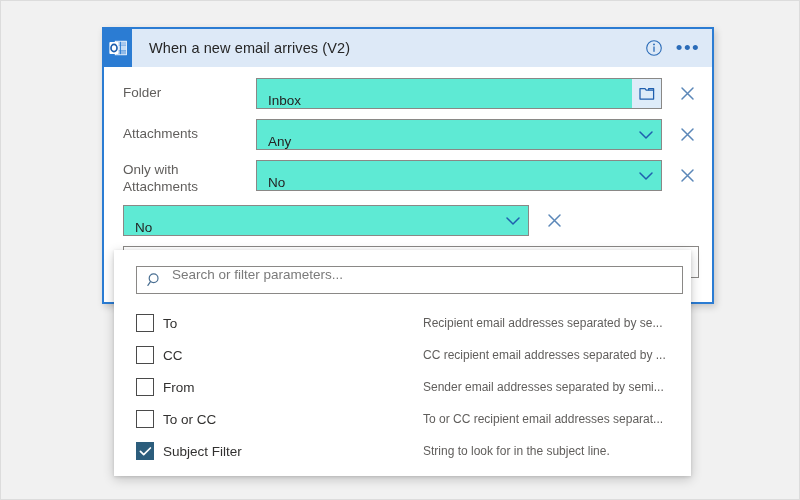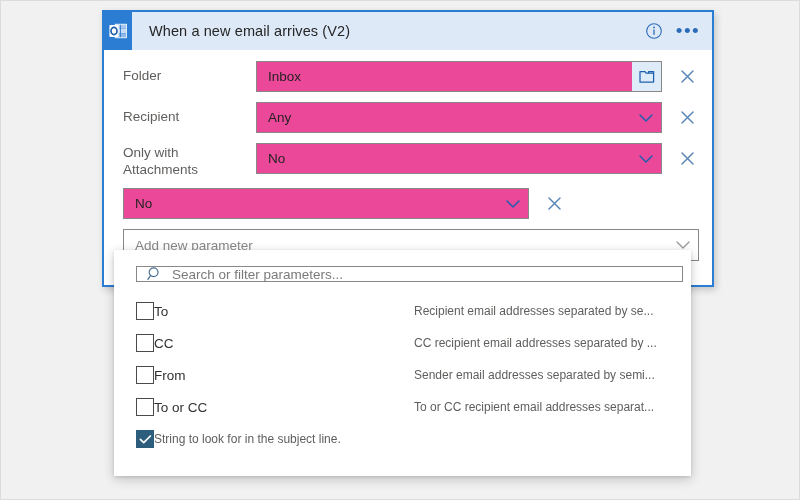--- a/index.html
+++ b/index.html
@@ -14,21 +14,21 @@
     overflow: hidden;
     position: relative;
     box-sizing: border-box;
     border: 1px solid #dcdcdc;
   }
 
   
   .card {
     position: absolute;
     left: 101px;
-    top: 9px;
+    top: 26px;
     width: 612px;
     height: 277px;
     background: #ffffff;
     border: 2px solid #2b7cd3;
     box-sizing: border-box;
     box-shadow: 2px 3px 7px rgba(0,0,0,0.18);
   }
 
   .card-header {
     height: 38px;
@@ -96,24 +96,24 @@
     padding-right: 6px;
   }
   .row-label.two-line { padding-top: 1px; }
 
   .field {
     position: relative;
     width: 406px;
     flex: 0 0 406px;
     height: 31px;
     border: 1px solid #8a8886;
-    background: #ec4899;
-    box-sizing: border-box;
-    display: flex;
-    align-items: center;
+    background: #5eead4;
+    box-sizing: border-box;
+    display: flex;
+    align-items: flex-end;
     cursor: text;
   }
   .field-value {
     font-size: 13.5px;
     color: #242424;
     padding-left: 11px;
     flex: 1 1 auto;
     white-space: nowrap;
     overflow: hidden;
   }
@@ -175,21 +175,21 @@
     width: 577px;
     height: 226px;
     background: #ffffff;
     box-sizing: border-box;
     box-shadow: 0 3px 11px rgba(0,0,0,0.20), 0 1px 3px rgba(0,0,0,0.12);
     z-index: 5;
     padding-top: 16px;
   }
   .search-box {
     margin: 0 8px 0 22px;
-    height: 16px;
+    height: 28px;
     border: 1px solid #8a8886;
     box-sizing: border-box;
     display: flex;
     background: #fff;
     cursor: text;
   }
   .search-icon-wrap {
     width: 35px;
     display: flex;
     align-items: center;
@@ -221,20 +221,21 @@
     align-items: center;
     justify-content: center;
   }
   .checkbox.checked {
     background: #2c5d7c;
     border-color: #2c5d7c;
   }
   .opt-label {
     font-size: 13.5px;
     color: #323130;
+    margin-left: 9px;
     width: 260px;
     flex: 0 0 260px;
     white-space: nowrap;
     overflow: hidden;
   }
   .opt-desc {
     font-size: 12px;
     color: #605e5c;
     white-space: nowrap;
     overflow: hidden;
@@ -287,21 +288,21 @@
         </div>
       </div>
       <div class="clear-btn">
         <svg width="15" height="15" viewBox="0 0 15 15" xmlns="http://www.w3.org/2000/svg">
           <path d="M2 2 L13 13 M13 2 L2 13" stroke="#5b87b8" stroke-width="1.5" stroke-linecap="round"></path>
         </svg>
       </div>
     </div>
 
     <div class="row">
-      <div class="row-label">Recipient</div>
+      <div class="row-label">Attachments</div>
       <div class="field">
         <div class="field-value">Any</div>
         <div class="chevron">
           <svg width="16" height="10" viewBox="0 0 16 10" xmlns="http://www.w3.org/2000/svg">
             <path d="M2 2 L8 8 L14 2" fill="none" stroke="#1f5fae" stroke-width="1.5" stroke-linecap="round" stroke-linejoin="round"></path>
           </svg>
         </div>
       </div>
       <div class="clear-btn">
         <svg width="15" height="15" viewBox="0 0 15 15" xmlns="http://www.w3.org/2000/svg">
@@ -392,17 +393,18 @@
       <div class="opt-label">To or CC</div>
       <div class="opt-desc">To or CC recipient email addresses separat...</div>
     </div>
 
     <div class="opt">
       <div class="checkbox checked">
         <svg width="13" height="11" viewBox="0 0 13 11" xmlns="http://www.w3.org/2000/svg">
           <path d="M1.4 5.3 L4.7 8.6 L11.4 2.0" fill="none" stroke="#ffffff" stroke-width="1.7" stroke-linecap="round" stroke-linejoin="round"></path>
         </svg>
       </div>
+      <div class="opt-label">Subject Filter</div>
       <div class="opt-desc">String to look for in the subject line.</div>
     </div>
 
   </div>
 </div>
 
 </body></html>

